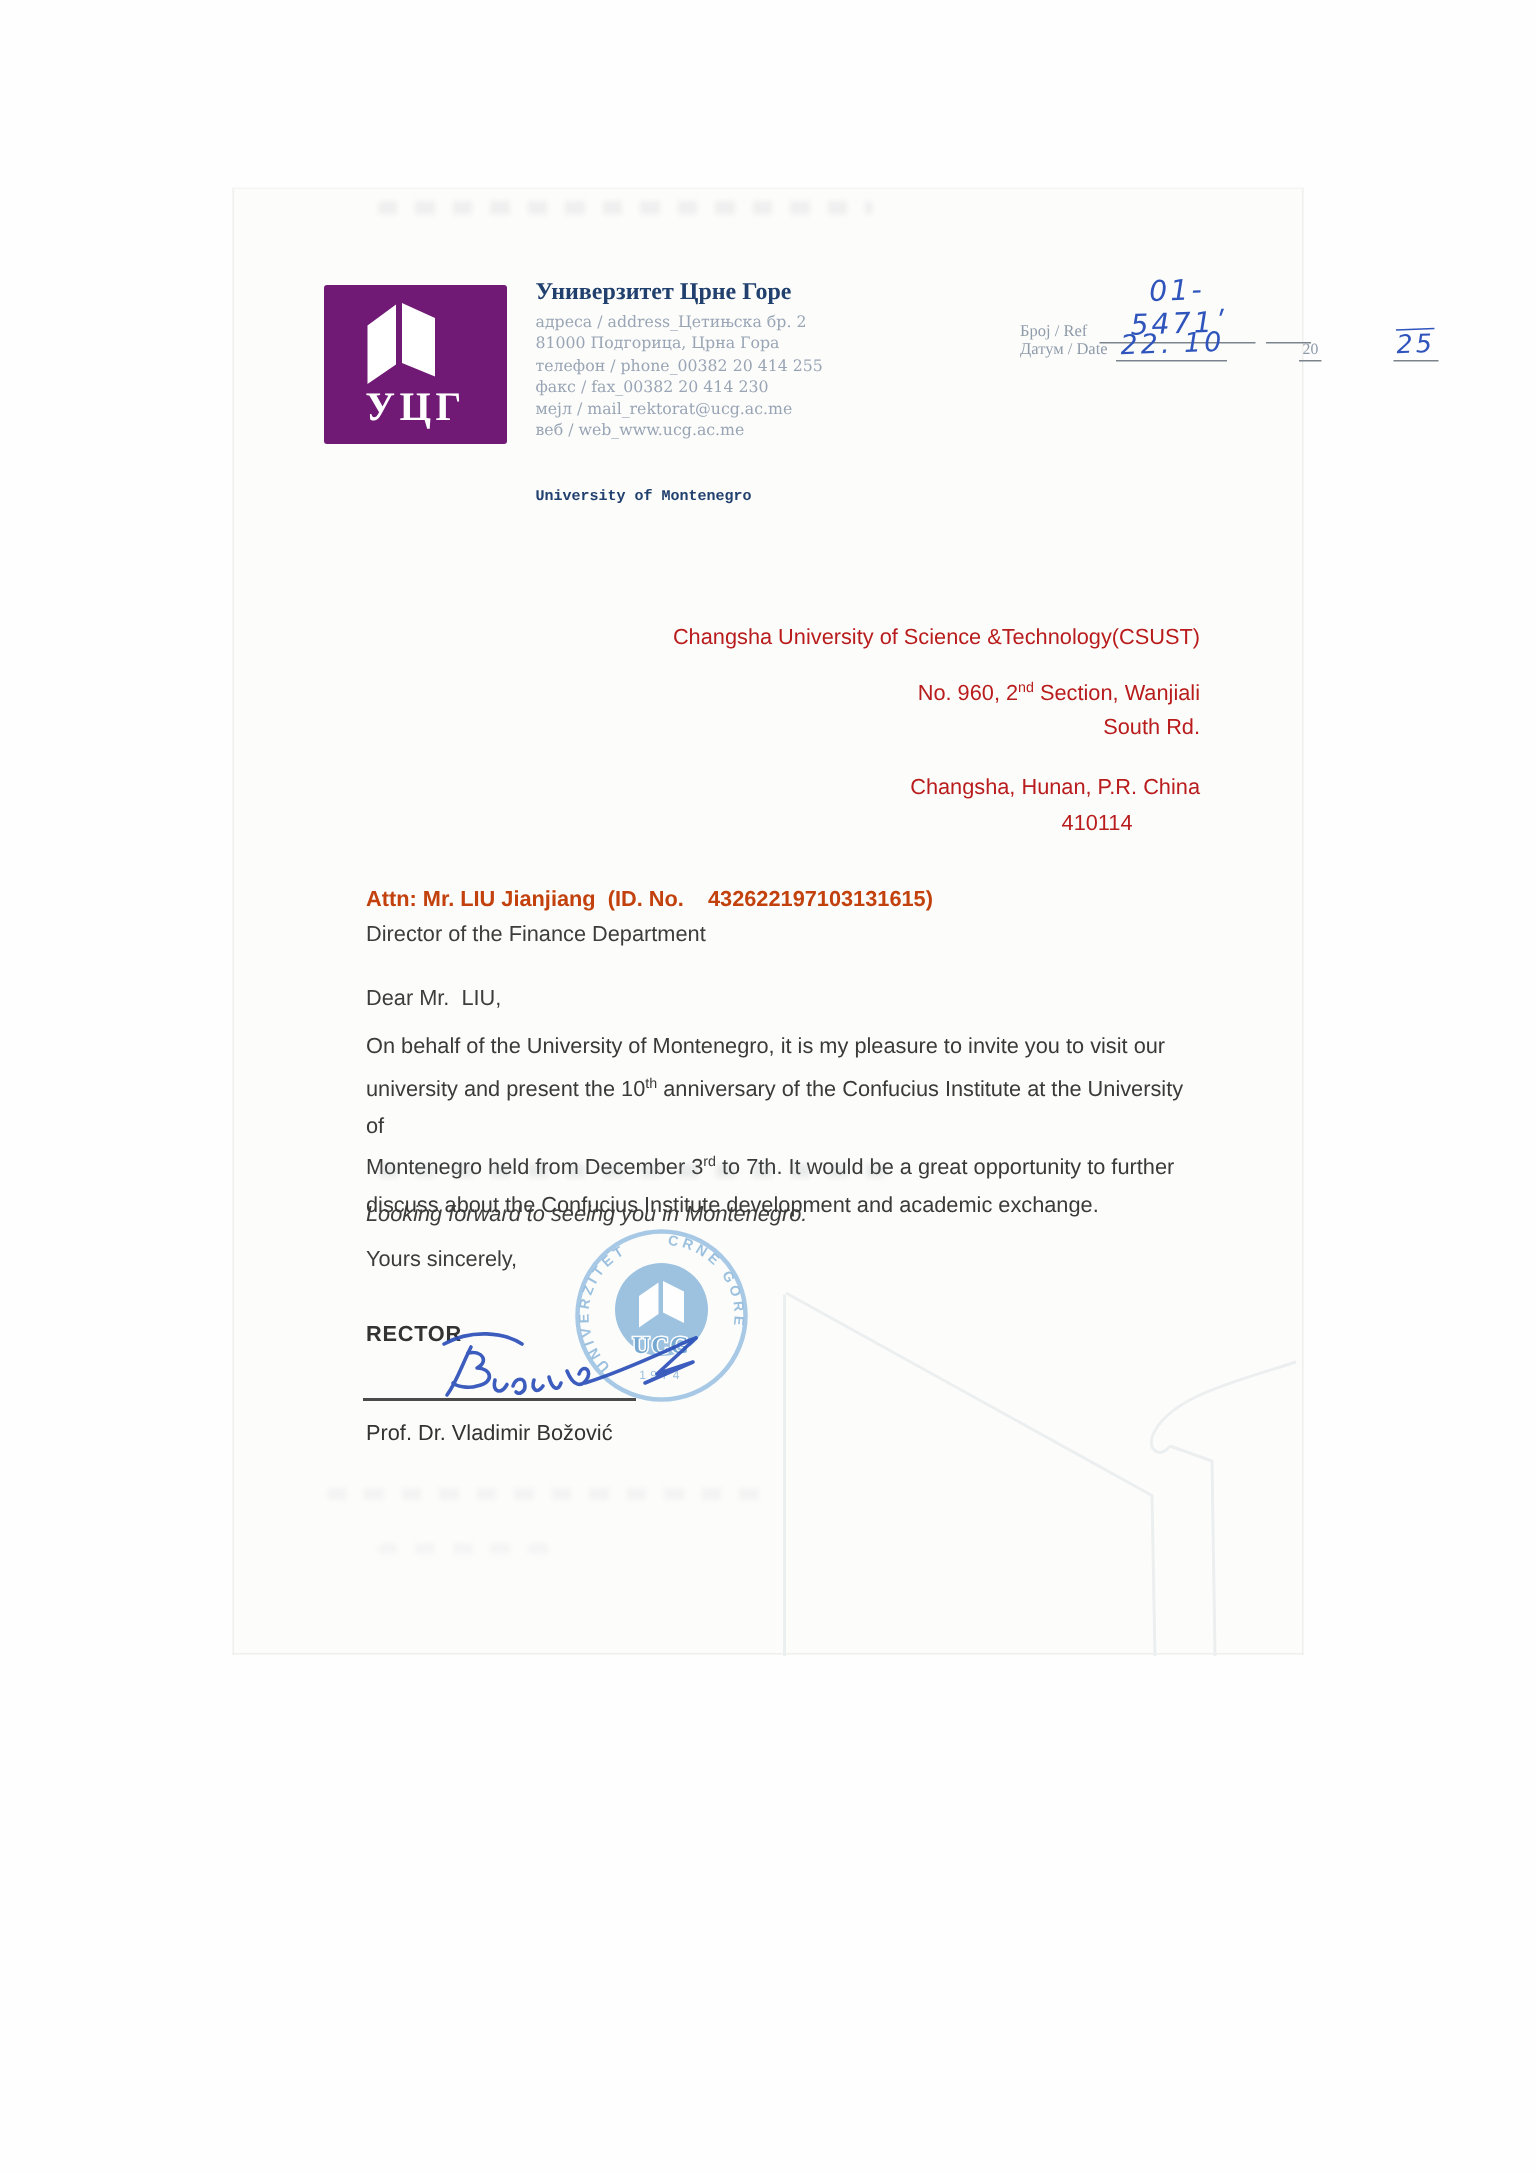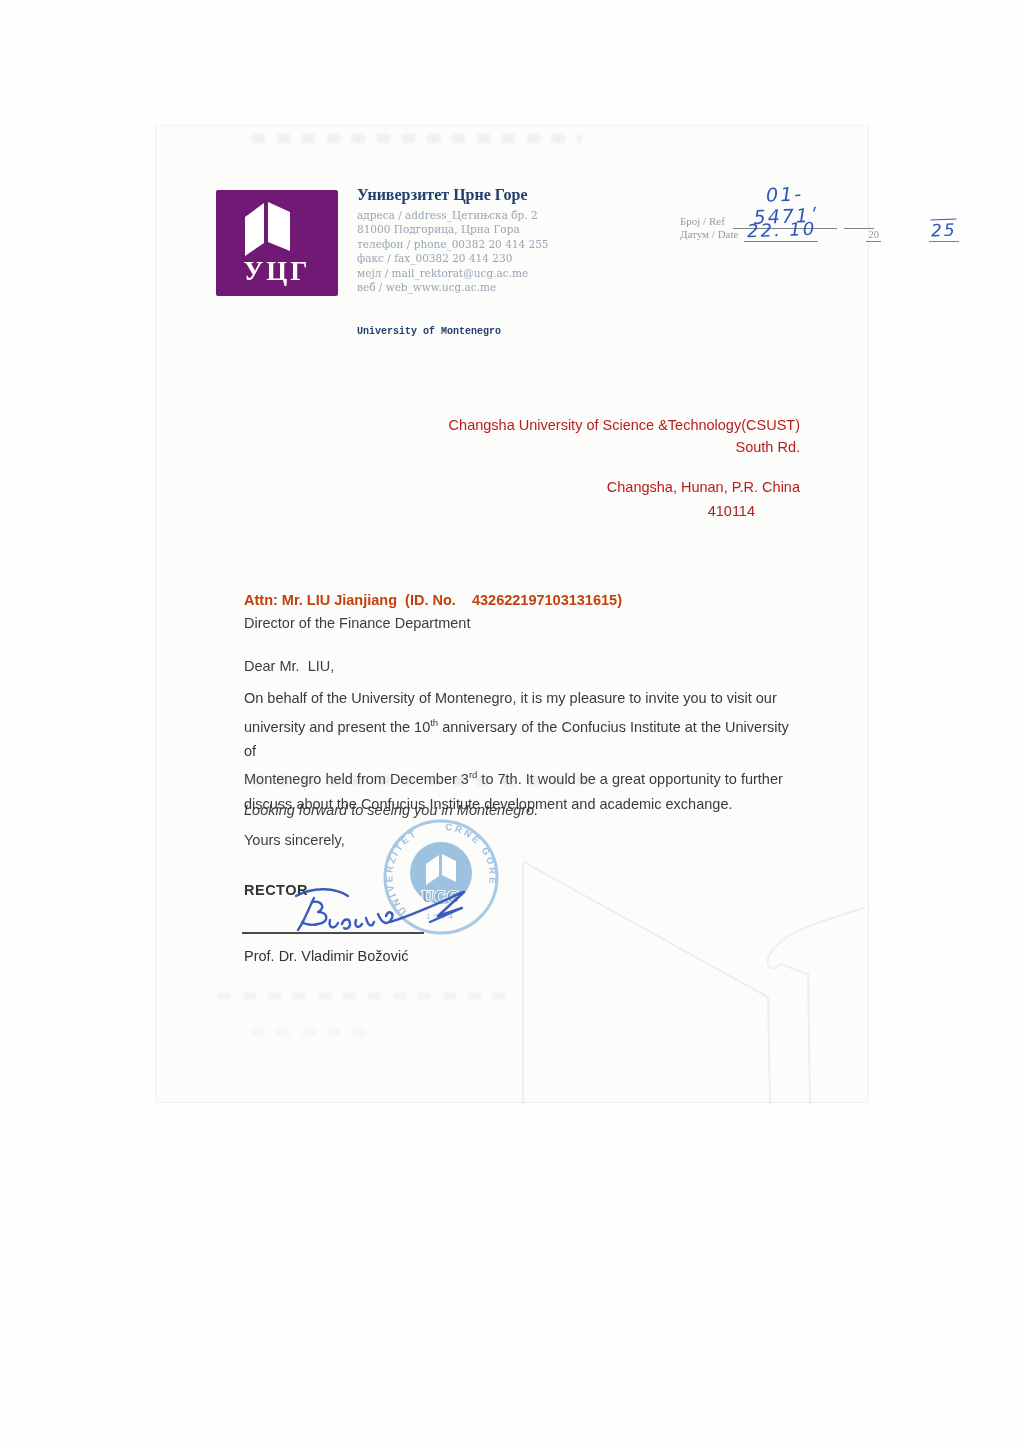--- a/index.html
+++ b/index.html
@@ -101,20 +101,21 @@
     </div>
     <div class="abs refrow2">
       <span class="ref-label">Датум / Date</span>
       <span class="date-val u-line"><span class="hand">22. 10</span></span>
       <span class="date-20 u-line">20</span>
       <span class="date-yy u-line"><span class="hand">25</span></span>
     </div>
 
     <div class="abs recipient">
       <div>Changsha University of Science &amp;Technology(CSUST)</div>
+      <div class="gap-lg"><span>No. 960, 2</span><sup>nd</sup><span> Section, Wanjiali</span></div>
       <div>South Rd.</div>
       <div class="gap-md">Changsha, Hunan, P.R. China</div>
       <div class="zip">410114</div>
     </div>
 
     <div class="abs attn">Attn: Mr. LIU Jianjiang  (ID. No.    432622197103131615)</div>
     <div class="abs attn-title">Director of the Finance Department</div>
 
     <div class="abs salutation">Dear Mr.  LIU,</div>
     <div class="abs para">

